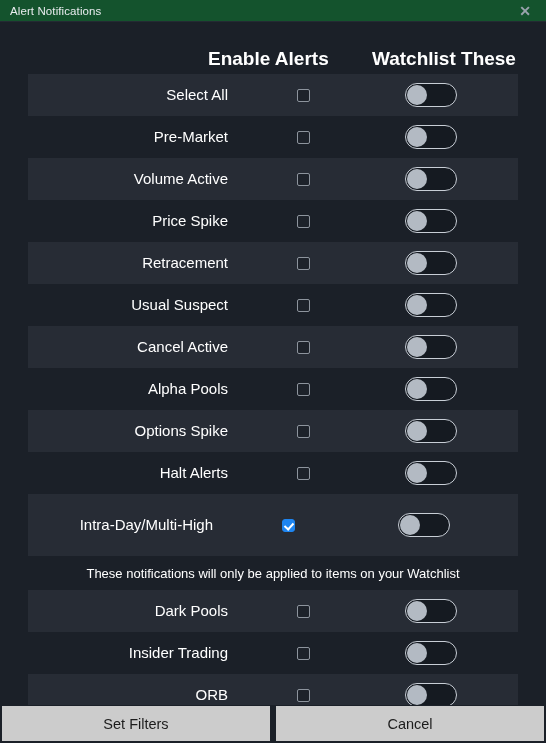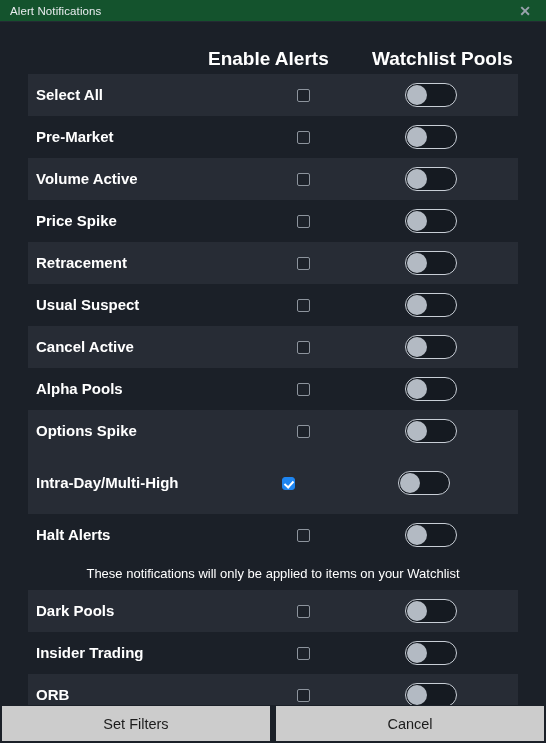--- a/index.html
+++ b/index.html
@@ -69,25 +69,26 @@
     align-items: center;
     height: 42px;
     margin: 0 28px;
     position: relative;
     background: transparent;
   }
   .row.striped { background: #272c35; }
 
   .row-label {
     font-size: 15px;
-    font-weight: bold;
+    font-weight: normal;
     color: #ffffff;
     width: 200px;
     padding-left: 8px;
     line-height: 1.22;
+    text-align: right;
   }
   .row.tall { height: 62px; }
   .row.tall .row-label { width: 185px; }
 
   
   .cb-cell {
     width: 150px;
     display: flex;
     justify-content: center;
     align-items: center;
@@ -197,21 +198,21 @@
 </head>
 <body>
 
 <div id="titlebar">
   <span id="titlebar-title">Alert Notifications</span>
   <span id="titlebar-close">✕</span>
 </div>
 
 <div id="col-headers">
   <span id="head-enable" class="col-head">Enable Alerts</span>
-  <span id="head-watch" class="col-head">Watchlist Pools</span>
+  <span id="head-watch" class="col-head">Watchlist These</span>
 </div>
 
 <div id="list-clip">
   <div id="rows">
       <div class="row striped">
         <div class="row-label">Select All</div>
         <div class="cb-cell">
           <div class="checkbox"></div>
         </div>
         <div class="tg-cell">
@@ -301,35 +302,35 @@
         <div class="row-label">Options Spike</div>
         <div class="cb-cell">
           <div class="checkbox"></div>
         </div>
         <div class="tg-cell">
           <div class="toggle">
             <div class="knob"></div>
           </div>
         </div>
       </div>
+      <div class="row">
+        <div class="row-label">Halt Alerts</div>
+        <div class="cb-cell">
+          <div class="checkbox"></div>
+        </div>
+        <div class="tg-cell">
+          <div class="toggle">
+            <div class="knob"></div>
+          </div>
+        </div>
+      </div>
       <div class="row striped tall">
         <div class="row-label">Intra-Day/Multi-High</div>
         <div class="cb-cell">
           <div class="checkbox checked"></div>
-        </div>
-        <div class="tg-cell">
-          <div class="toggle">
-            <div class="knob"></div>
-          </div>
-        </div>
-      </div>
-      <div class="row">
-        <div class="row-label">Halt Alerts</div>
-        <div class="cb-cell">
-          <div class="checkbox"></div>
         </div>
         <div class="tg-cell">
           <div class="toggle">
             <div class="knob"></div>
           </div>
         </div>
       </div>
     </div>
   <div id="note">These notifications will only be applied to items on your Watchlist</div>
   <div id="rows2">

